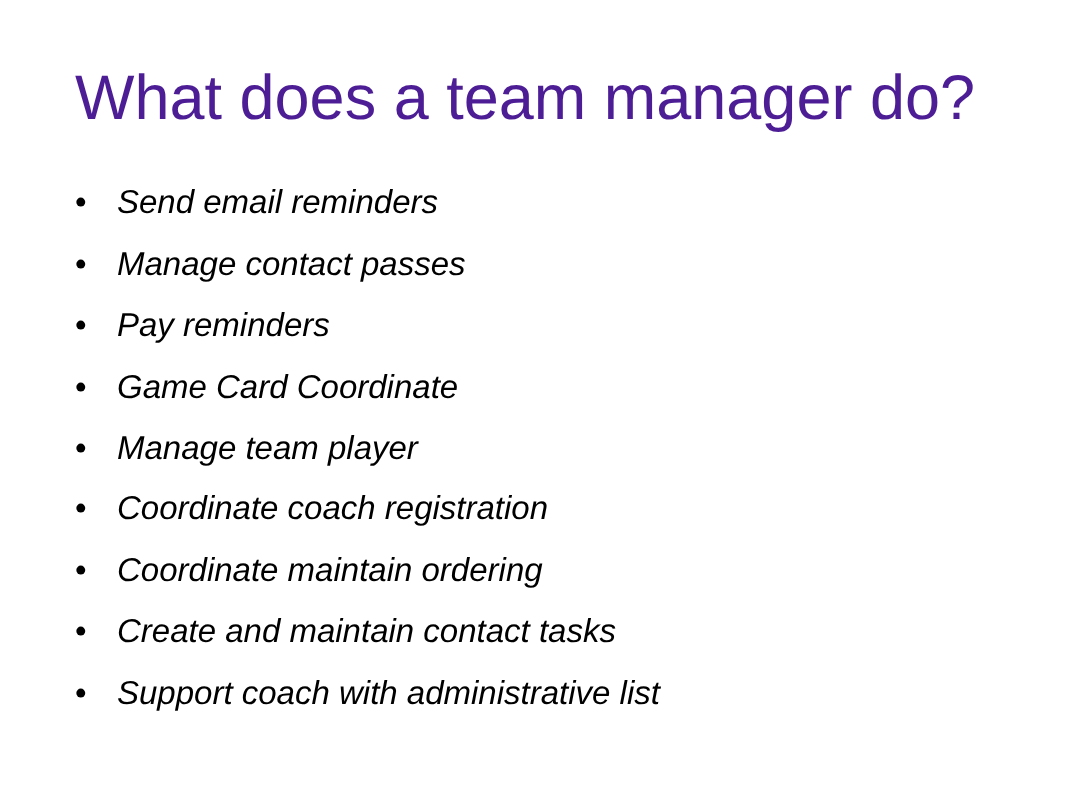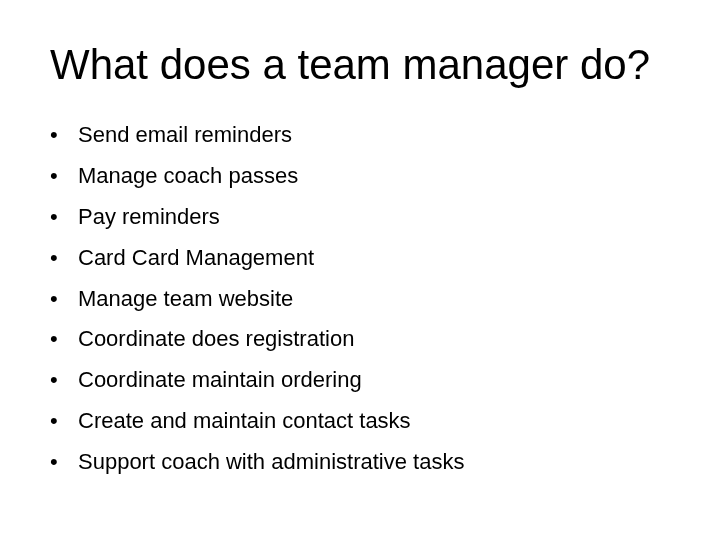--- a/index.html
+++ b/index.html
@@ -21,21 +21,21 @@
       height: 540px;
       padding: 40px 50px 40px 50px;
       display: flex;
       flex-direction: column;
       justify-content: flex-start;
     }
 
     .title {
       font-size: 42px;
       font-weight: normal;
-      color: #000000;
+      color: #4c1d95;
       margin-bottom: 30px;
       line-height: 1.2;
     }
 
     .bullet-list {
       list-style: none;
       padding: 0;
       margin: 0;
     }
 
@@ -52,58 +52,59 @@
       display: inline-block;
       width: 20px;
       min-width: 20px;
       font-size: 22px;
       margin-right: 8px;
       margin-top: 0px;
     }
 
     .bullet-text {
       flex: 1;
+      font-style: italic;
     }
   </style>
 </head>
 <body>
 
 <div class="slide">
   <h1 class="title">What does a team manager do?</h1>
   <ul class="bullet-list" id="bullet-list">
   <li>
         <span class="bullet-dot">•</span>
         <span class="bullet-text">Send email reminders</span>
       </li>
       <li>
         <span class="bullet-dot">•</span>
-        <span class="bullet-text">Manage coach passes</span>
+        <span class="bullet-text">Manage contact passes</span>
       </li>
       <li>
         <span class="bullet-dot">•</span>
         <span class="bullet-text">Pay reminders</span>
       </li>
       <li>
         <span class="bullet-dot">•</span>
-        <span class="bullet-text">Card Card Management</span>
+        <span class="bullet-text">Game Card Coordinate</span>
       </li>
       <li>
         <span class="bullet-dot">•</span>
-        <span class="bullet-text">Manage team website</span>
+        <span class="bullet-text">Manage team player</span>
       </li>
       <li>
         <span class="bullet-dot">•</span>
-        <span class="bullet-text">Coordinate does registration</span>
+        <span class="bullet-text">Coordinate coach registration</span>
       </li>
       <li>
         <span class="bullet-dot">•</span>
         <span class="bullet-text">Coordinate maintain ordering</span>
       </li>
       <li>
         <span class="bullet-dot">•</span>
         <span class="bullet-text">Create and maintain contact tasks</span>
       </li>
       <li>
         <span class="bullet-dot">•</span>
-        <span class="bullet-text">Support coach with administrative tasks</span>
+        <span class="bullet-text">Support coach with administrative list</span>
       </li>
     </ul>
 </div>
 
 </body></html>

